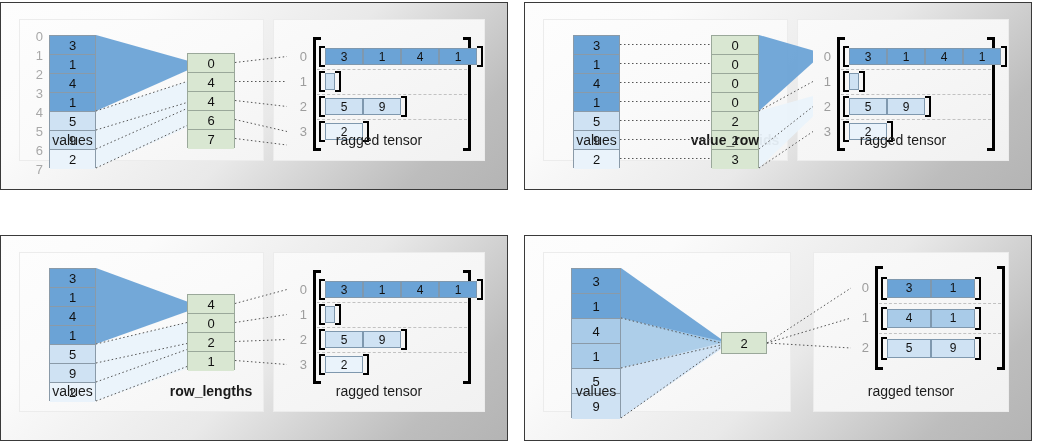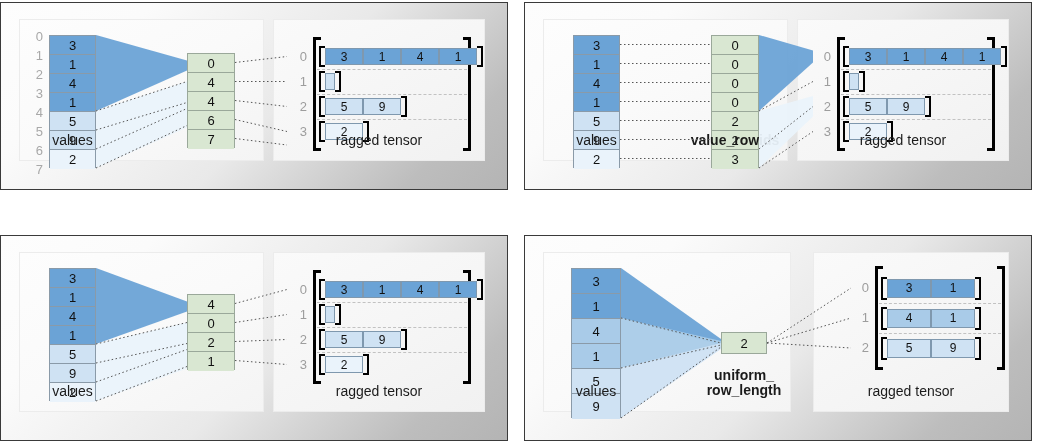--- a/index.html
+++ b/index.html
@@ -313,20 +313,21 @@
           <div class="vcell" style="height: 19px; background: rgb(207, 226, 243);">9</div>
           <div class="vcell" style="height: 19px; background: rgb(234, 243, 251);">2</div>
         </div>
         <div class="caption" style="left: 14px; top: 148px; width: 115px;">values</div>
         <div class="gcol" style="left: 186px; top: 58px; width: 48px; height: 76px;">
           <div class="gcell" style="height: 19px;">4</div>
           <div class="gcell" style="height: 19px;">0</div>
           <div class="gcell" style="height: 19px;">2</div>
           <div class="gcell" style="height: 19px;">1</div>
         </div>
+        <div class="caption bold" style="left: 146px; top: 148px; width: 128px;">row_lengths</div>
         <div class="tensor" style="left: 312px; top: 34px; width: 158px; height: 114px;">
           <div style="position: absolute; left: 0px; top: 0px; width: 8px; height: 114px; border-left: 3px solid rgb(0, 0, 0); border-top: 3px solid rgb(0, 0, 0); border-bottom: 3px solid rgb(0, 0, 0);"></div>
           <div style="position: absolute; right: 0px; top: 0px; width: 8px; height: 114px; border-right: 3px solid rgb(0, 0, 0); border-top: 3px solid rgb(0, 0, 0); border-bottom: 3px solid rgb(0, 0, 0);"></div>
           <div class="rrow" style="left: 6px; top: 9px; width: 164px; height: 21px;">
             <div class="rbr-l" style="top: 0px; height: 21px;"></div>
             <div class="rbr-r" style="top: 0px; height: 21px;"></div>
             <div class="rcell" style="left: 6px; top: 2px; width: 38px; height: 17px; background: rgb(107, 163, 214);">3</div>
             <div class="rcell" style="left: 44px; top: 2px; width: 38px; height: 17px; background: rgb(107, 163, 214);">1</div>
             <div class="rcell" style="left: 82px; top: 2px; width: 38px; height: 17px; background: rgb(107, 163, 214);">4</div>
             <div class="rcell" style="left: 120px; top: 2px; width: 38px; height: 17px; background: rgb(107, 163, 214);">1</div>
@@ -377,22 +378,20 @@
         <div class="vcol" style="left: 46px; top: 32px; width: 50px; height: 150px;">
           <div class="vcell" style="height: 25px; background: rgb(107, 163, 214);">3</div>
           <div class="vcell" style="height: 25px; background: rgb(107, 163, 214);">1</div>
           <div class="vcell" style="height: 25px; background: rgb(169, 203, 232);">4</div>
           <div class="vcell" style="height: 25px; background: rgb(169, 203, 232);">1</div>
           <div class="vcell" style="height: 25px; background: rgb(207, 226, 243);">5</div>
           <div class="vcell" style="height: 25px; background: rgb(207, 226, 243);">9</div>
         </div>
         <div class="caption" style="left: 12px; top: 148px; width: 118px;">values</div>
         <div class="gbox" style="left: 196px; top: 96px; width: 46px; height: 22px;">2</div>
-        <div class="caption bold" style="left: 156px; top: 132px; width: 126px;">uniform_
-row_length</div>
         <div class="tensor" style="left: 350px; top: 30px; width: 130px; height: 104px;">
           <div style="position: absolute; left: 0px; top: 0px; width: 8px; height: 104px; border-left: 3px solid rgb(0, 0, 0); border-top: 3px solid rgb(0, 0, 0); border-bottom: 3px solid rgb(0, 0, 0);"></div>
           <div style="position: absolute; right: 0px; top: 0px; width: 8px; height: 104px; border-right: 3px solid rgb(0, 0, 0); border-top: 3px solid rgb(0, 0, 0); border-bottom: 3px solid rgb(0, 0, 0);"></div>
           <div class="rrow" style="left: 6px; top: 10.5px; width: 100px; height: 23px;">
             <div class="rbr-l" style="top: 0px; height: 23px;"></div>
             <div class="rbr-r" style="top: 0px; height: 23px;"></div>
             <div class="rcell" style="left: 6px; top: 2px; width: 44px; height: 19px; background: rgb(107, 163, 214);">3</div>
             <div class="rcell" style="left: 50px; top: 2px; width: 44px; height: 19px; background: rgb(107, 163, 214);">1</div>
           </div>
           <div class="rowsep" style="left: 4px; top: 37px; width: 122px;"></div>

